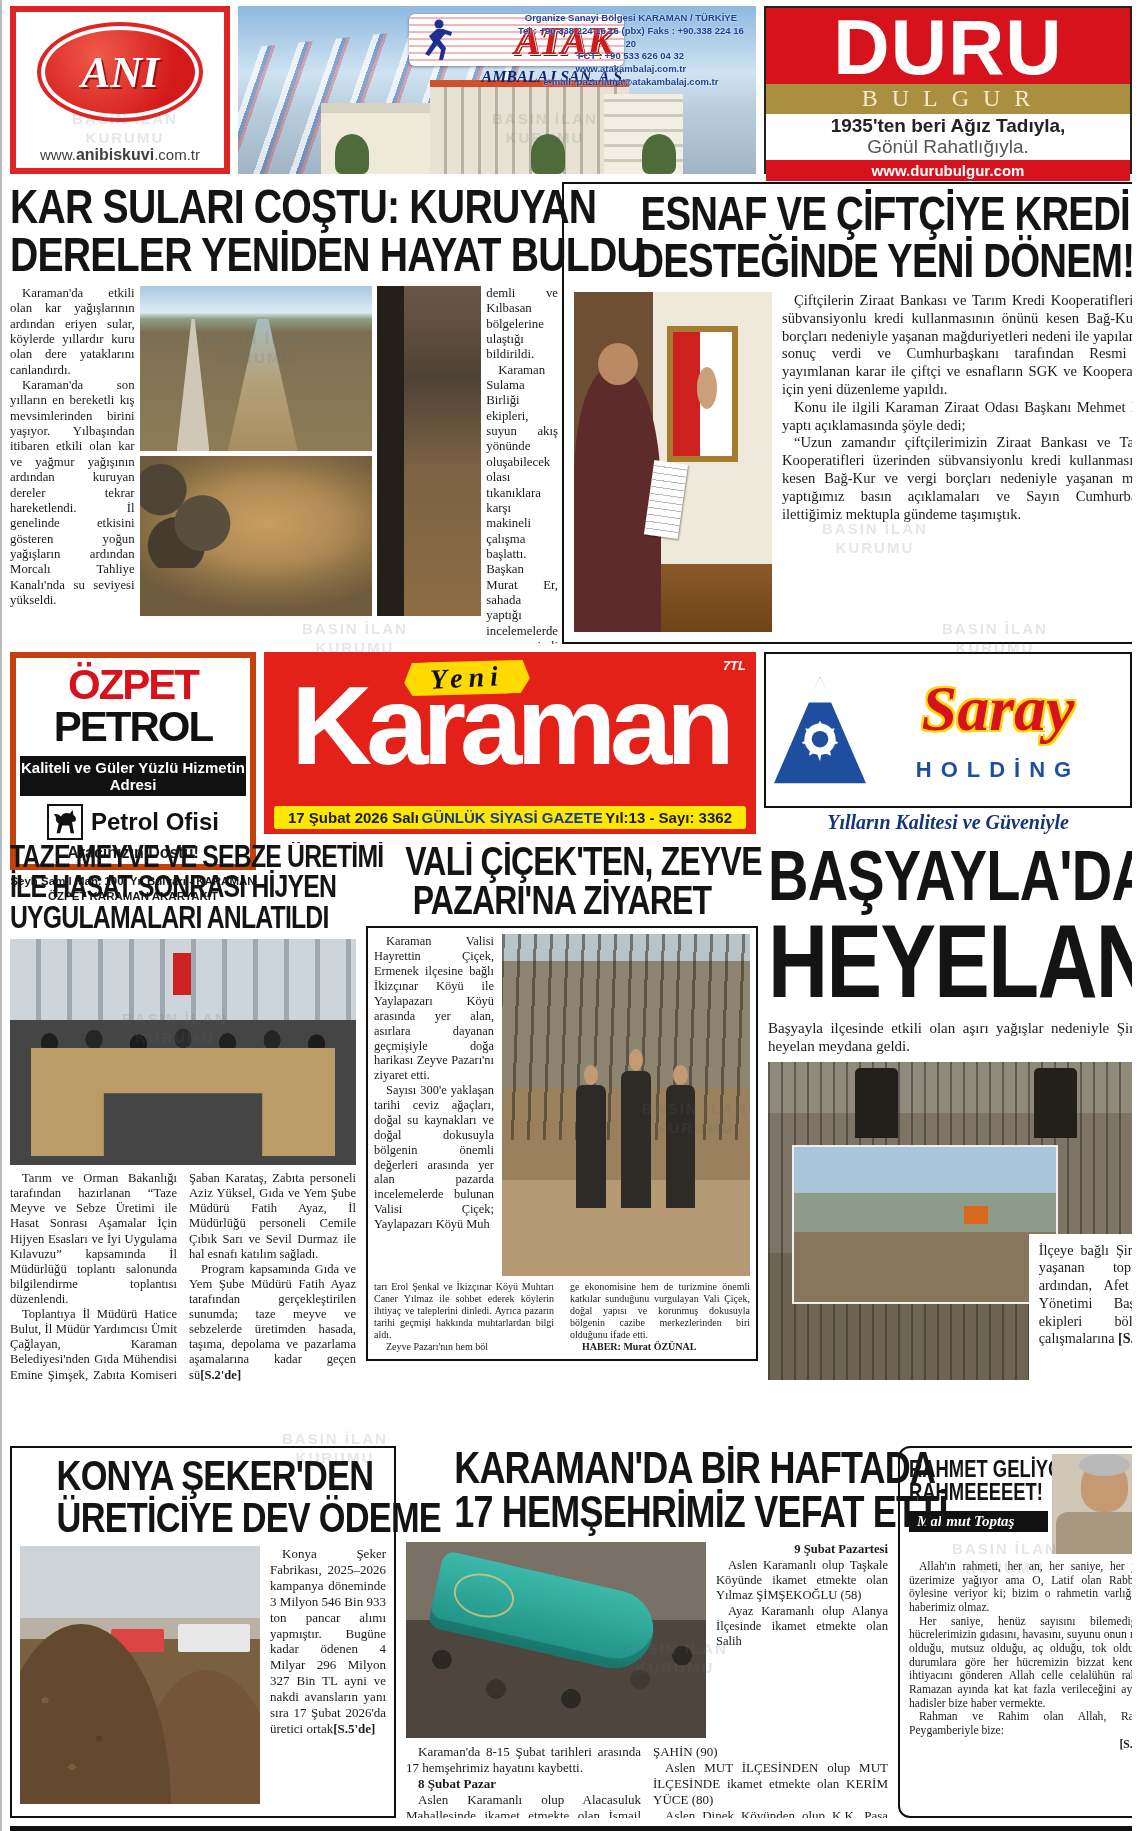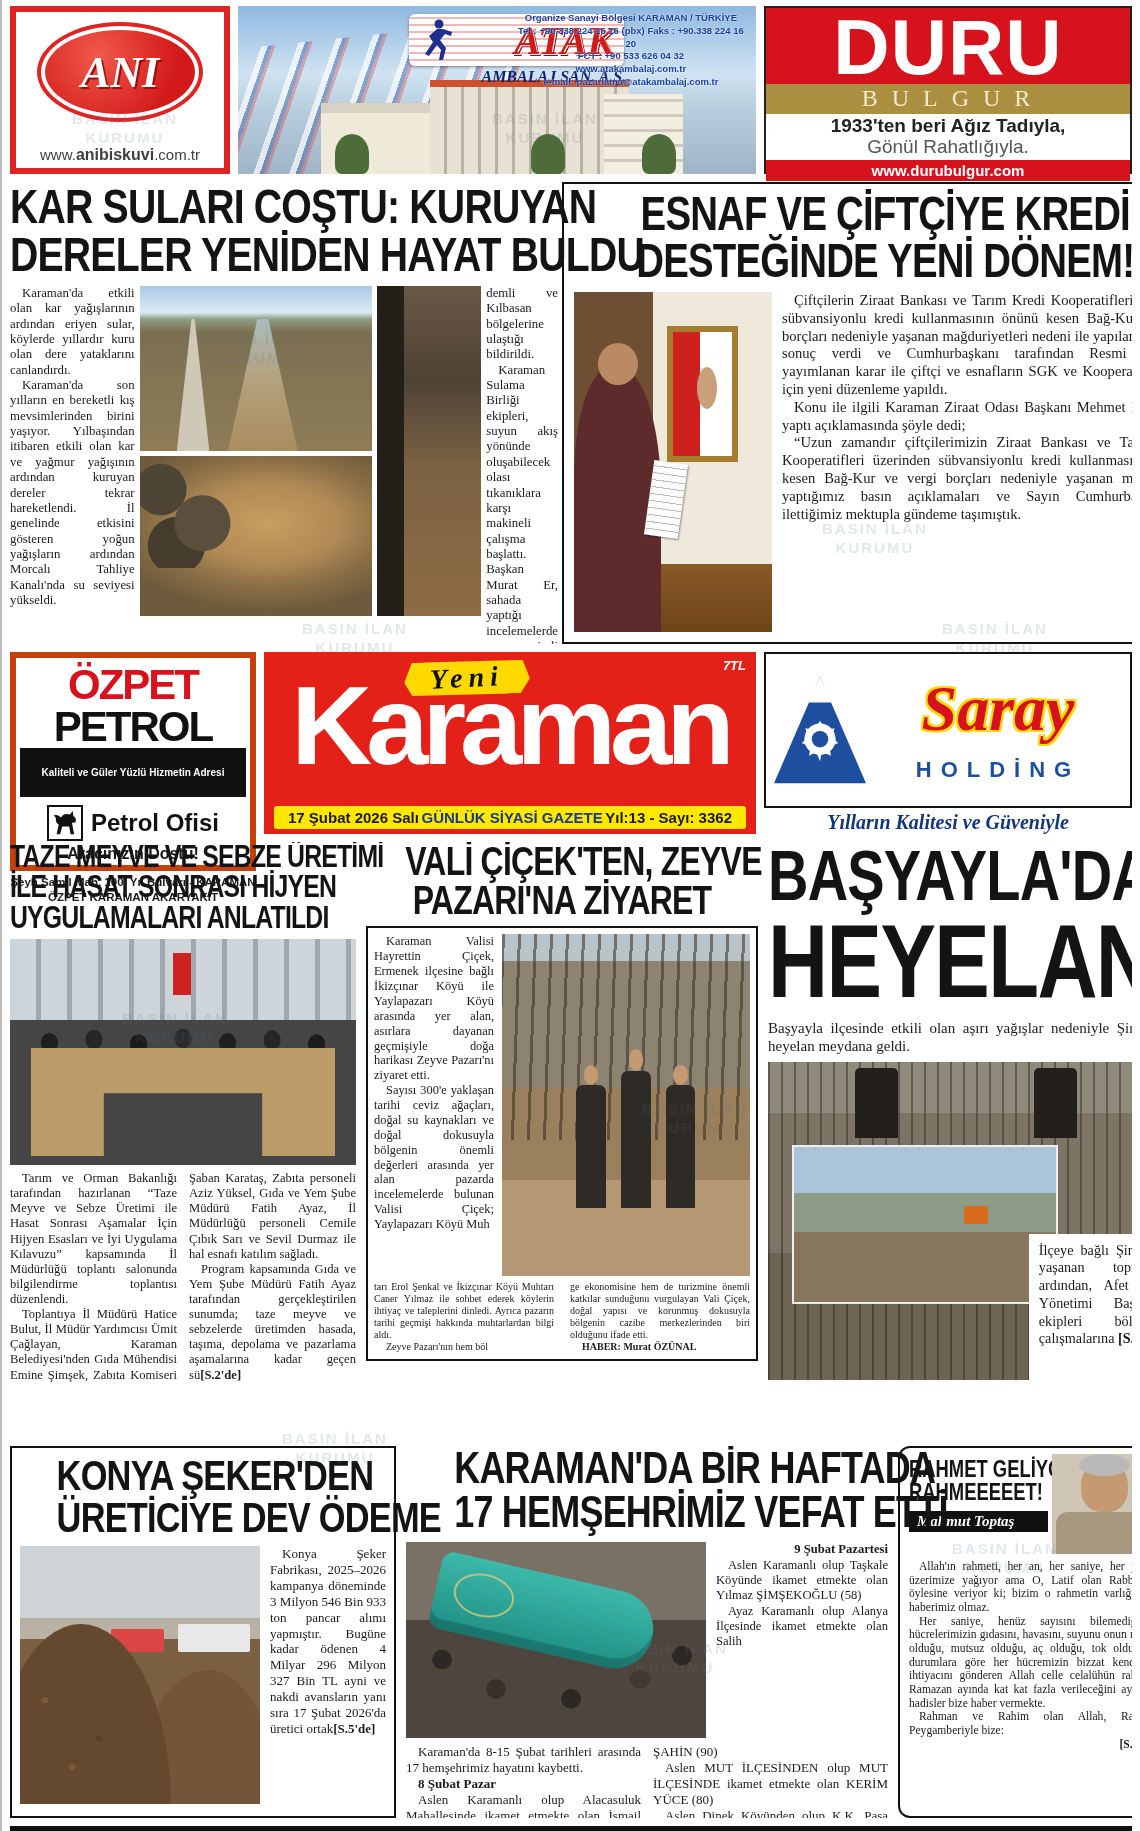--- a/index.html
+++ b/index.html
@@ -115,21 +115,21 @@
   .esnaf-text { flex:1; font-size:14.6px; line-height:1.22; }
 
   
   .masthead-row { display:flex; gap:8px; margin-top:8px; height:182px; }
   .ozpet { width:246px; display:flex; flex-direction:column; }
   .ozpet-box { border:6px solid #c2410c; flex:1; padding:6px 4px 2px; text-align:center; }
   .ozpet-title { font-family:"Liberation Sans",sans-serif; font-weight:800; font-size:42px;
        letter-spacing:-2px; line-height:1; }
   .ozpet-title .red { color:#d6131c; } .ozpet-title .blk { color:#111; }
   .ozpet-band { background:#111; color:#fff; font-family:"Liberation Sans",sans-serif;
-       font-weight:bold; font-size:10px; padding:19px 0; margin-top:0; }
+       font-weight:bold; font-size:15px; padding:3px 0; margin-top:8px; }
   .po-row { display:flex; align-items:center; justify-content:center; gap:8px; margin-top:8px; }
   .po-logo { width:36px; height:36px; border:2px solid #111; display:flex; align-items:center; justify-content:center; }
   .po-name { font-family:"Liberation Sans",sans-serif; font-weight:800; font-size:24px; color:#111; }
   .ozpet-slogan { font-family:"Liberation Sans",sans-serif; font-weight:bold; font-size:16px; margin-top:4px; }
   .ozpet-addr { text-align:center; font-family:"Liberation Sans",sans-serif; font-weight:bold;
        font-size:11.5px; line-height:1.3; margin-top:4px; }
   .kr-logo { flex:1; background:#e32119; position:relative; overflow:hidden; }
   .kr-name { position:absolute; top:18px; left:0; right:0; text-align:center; color:#fff;
        font-family:"Liberation Sans",sans-serif; font-weight:800; font-size:112px;
        letter-spacing:-6px; line-height:1; }
@@ -351,21 +351,21 @@
         <div>e-mail: pazarlama@atakambalaj.com.tr</div>
       </div>
     </div>
 
     <div class="ad-duru">
       <div class="duru-red">
         <div class="brand">DURU</div>
       </div>
       <div class="duru-band">BULGUR</div>
       <div class="duru-white">
-        <div><b>1933'ten beri Ağız Tadıyla,</b></div>
+        <div><b>1935'ten beri Ağız Tadıyla,</b></div>
         <div>Gönül Rahatlığıyla.</div>
       </div>
       <div class="duru-foot">www.durubulgur.com</div>
     </div>
   </div>
 
   <div class="top-stories">
 
     <div class="story-kar">
       <div>

